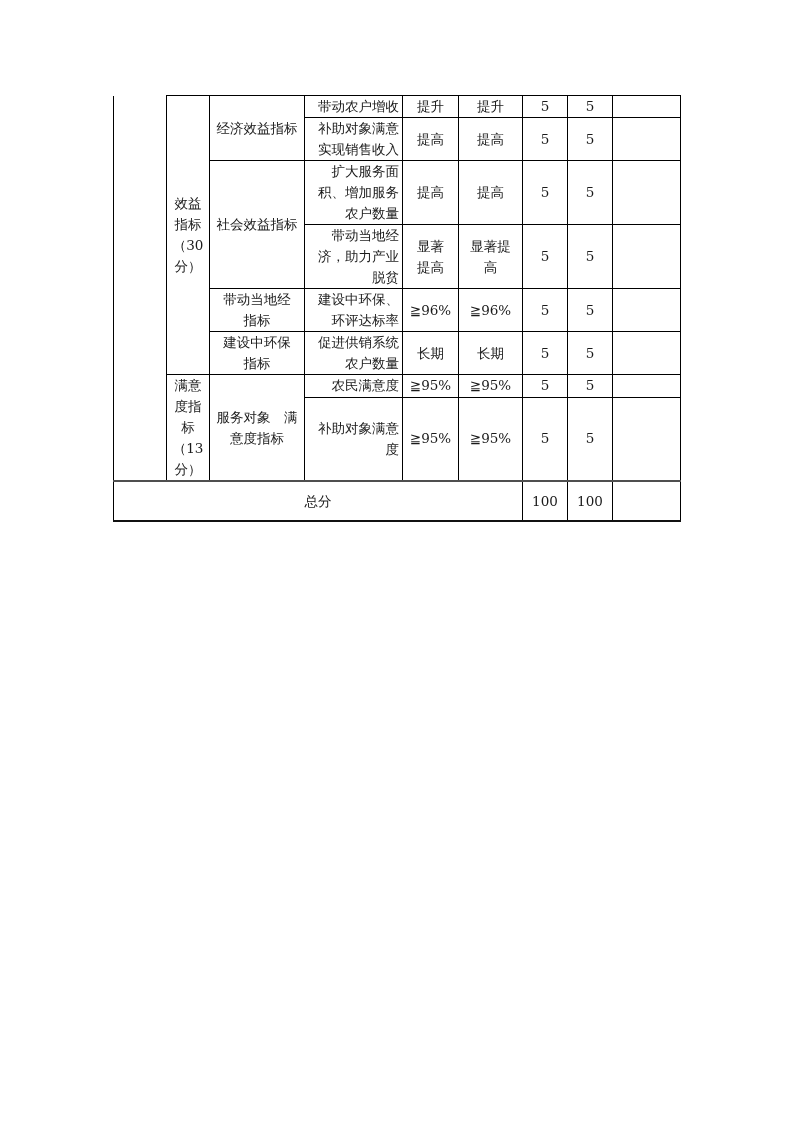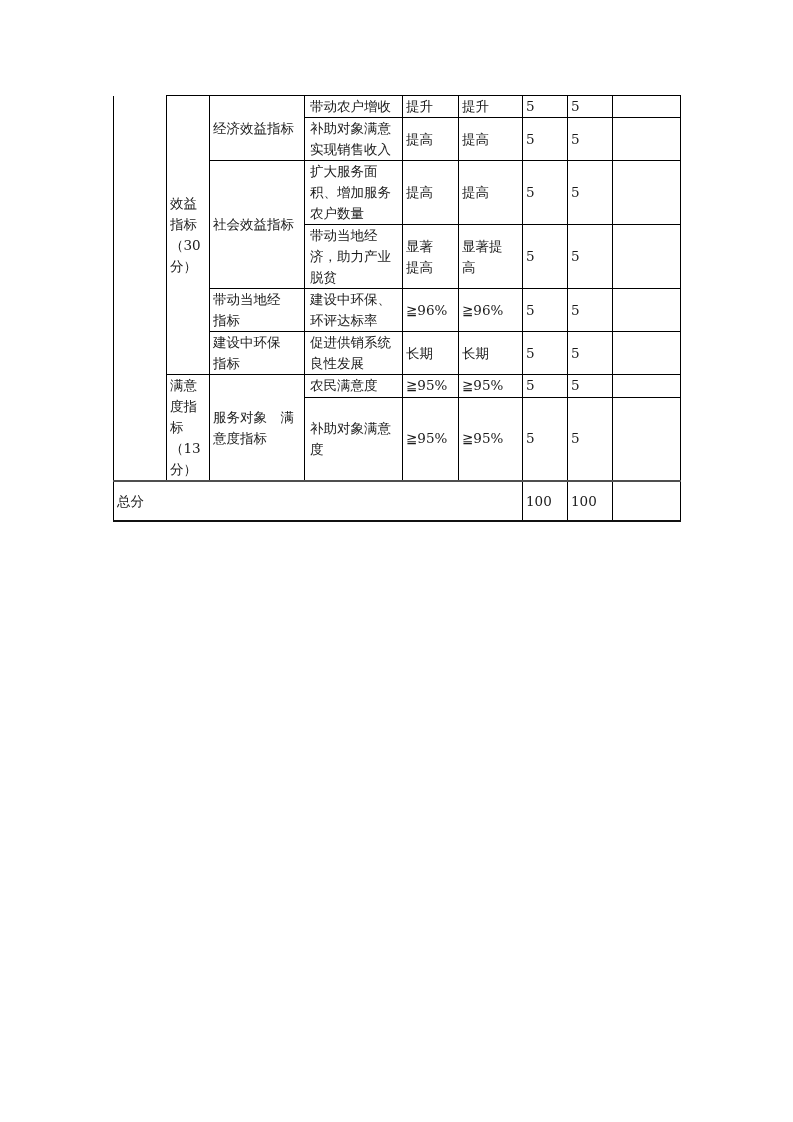--- a/index.html
+++ b/index.html
@@ -20,28 +20,28 @@
     left: 113px;
     top: 95px;
     border-collapse: collapse;
     table-layout: fixed;
     color: #1a1a1a;
   }
   #doc-table td {
     border: 1px solid #000000;
     font-size: 13.5px;
     line-height: 21px;
-    text-align: left;
+    text-align: center;
     vertical-align: middle;
     padding: 0 3px;
     white-space: pre-line;
     overflow: hidden;
   }
   #doc-table td.al {
-    text-align: left;
+    text-align: right;
     padding-left: 5px;
   }
   #doc-table td.no-top {
     border-top: none;
   }
   #doc-table tr.total-row td {
     border-top: 2px solid #4f4f4f;
     border-bottom: 2px solid #111111;
   }
 </style>
@@ -116,21 +116,21 @@
         <td>≧96%</td>
         <td>≧96%</td>
         <td>5</td>
         <td>5</td>
         <td></td>
       </tr>
       <tr style="height:43px">
         <td>建设中环保
 指标</td>
         <td class="al">促进供销系统
-良性发展</td>
+农户数量</td>
         <td>长期</td>
         <td>长期</td>
         <td>5</td>
         <td>5</td>
         <td></td>
       </tr>
       <tr style="height:22px">
         <td rowspan="2">满意
 度指
 标

